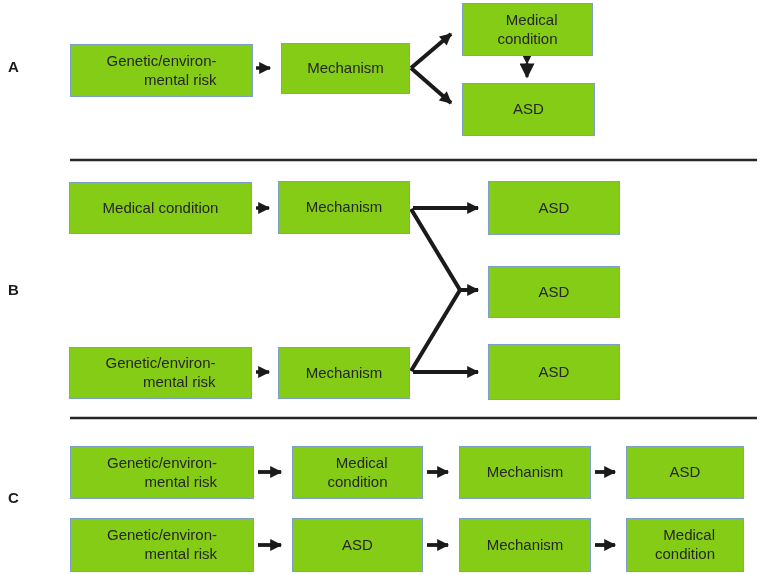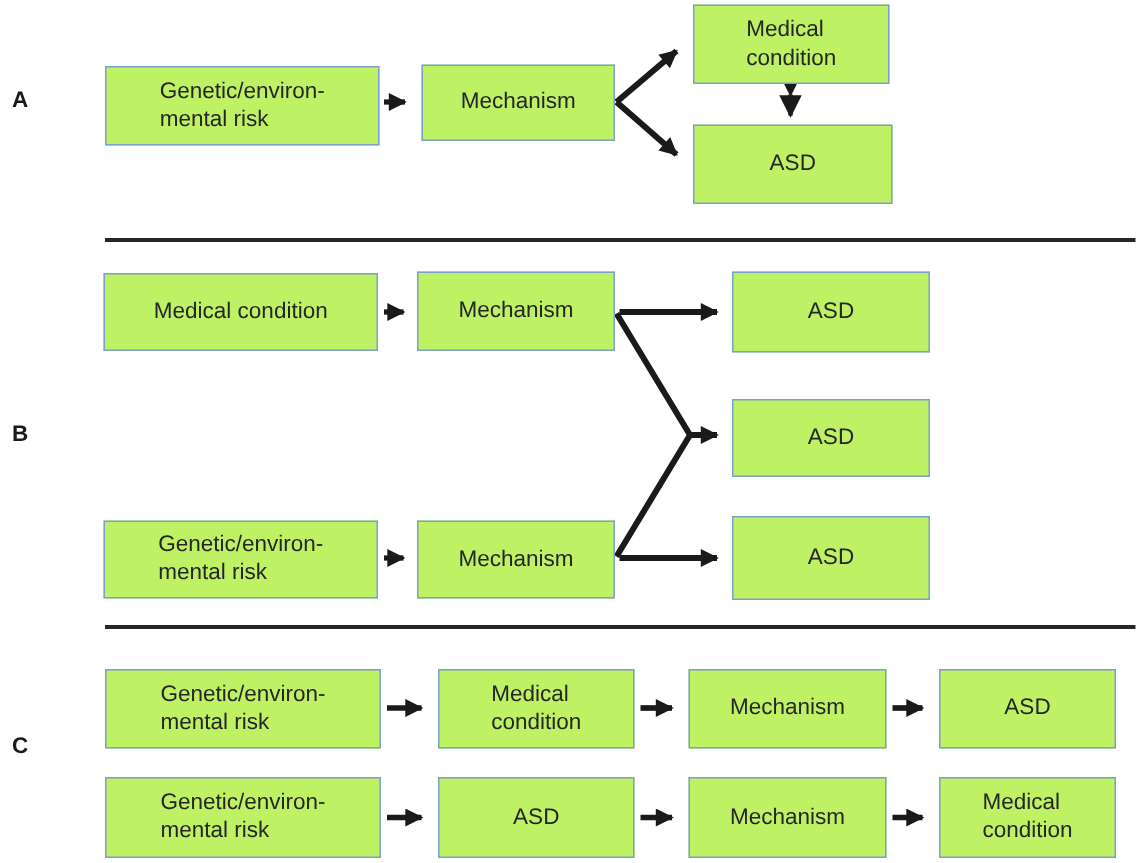--- a/index.html
+++ b/index.html
@@ -4,23 +4,23 @@
 <style>
   html,body{margin:0;padding:0;background:#ffffff;}
   .canvas{
     position:relative;width:760px;height:575px;background:#ffffff;
     font-family:"Liberation Sans","DejaVu Sans",sans-serif;color:#262626;
     overflow:hidden;
   }
   .arrow-layer{position:absolute;left:0;top:0;width:760px;height:575px;}
   .box{
     position:absolute;box-sizing:border-box;
-    border:1.6px solid #7da0c9;background:#bef264;
+    border:1.6px solid #7da0c9;background:#84cc16;
     display:flex;align-items:center;justify-content:center;
-    text-align:left;font-size:15px;line-height:1.25;
+    text-align:right;font-size:15px;line-height:1.25;
     white-space:pre-line;color:#262626;
   }
   .panel-label{
     position:absolute;font-weight:bold;font-size:15px;color:#1a1a1a;
   }
 </style>
 </head>
 <body>
 
 <div class="canvas">

